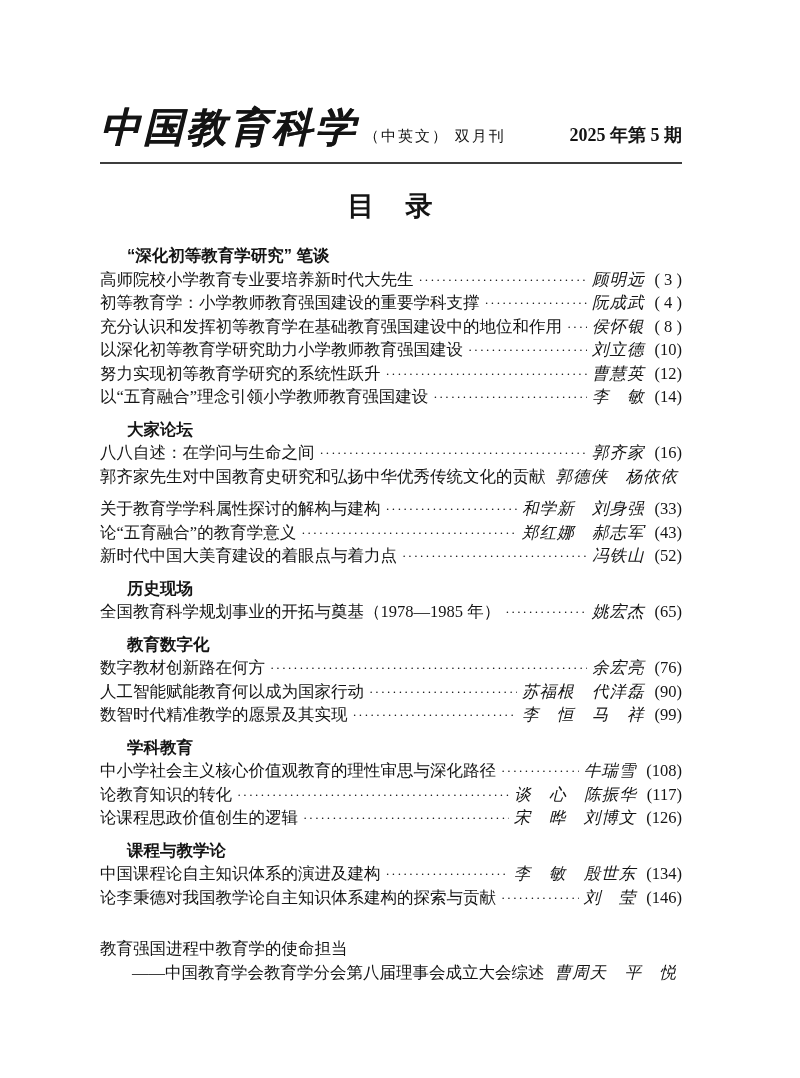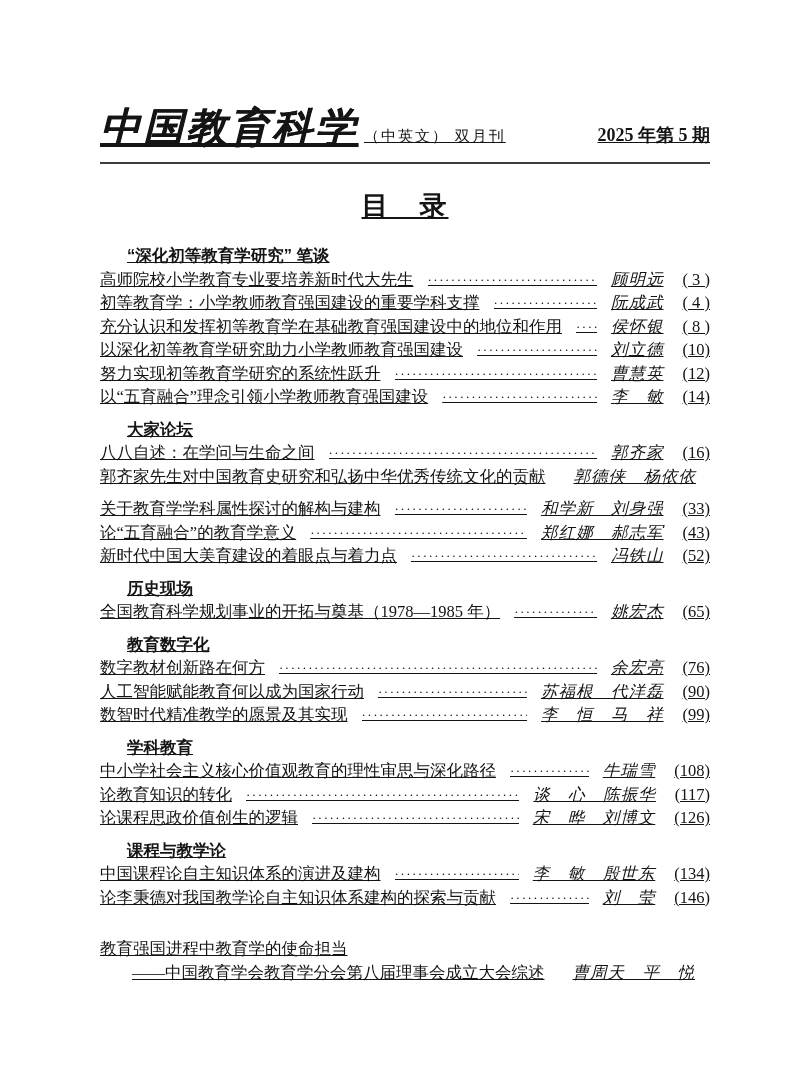--- a/index.html
+++ b/index.html
@@ -2,25 +2,24 @@
 <html><head>
 <meta charset="utf-8">
 <style>
   html, body { margin: 0; padding: 0; background: #ffffff; }
   .page {
     position: relative;
     width: 800px;
     height: 1078px;
     box-sizing: border-box;
     background: #ffffff;
-    padding: 100px 90px 0 100px;
+    padding: 100px 118px 0 100px;
     font-family: "Liberation Serif", "DejaVu Serif", serif;
     color: #141414;
     overflow: hidden;
-    text-decoration: underline;
   }
   
   .masthead { display: flex; align-items: baseline; }
   .brand {
     font-family: "DejaVu Serif", "Liberation Serif", serif;
     font-size: 40px;
     font-weight: bold;
     font-style: italic;
     letter-spacing: 3px;
     text-shadow: 0.6px 0 0 #141414;
@@ -63,21 +62,20 @@
     padding-left: 27px;
     line-height: 23.5px;
     white-space: nowrap;
   }
   .entry {
     display: flex;
     align-items: baseline;
     line-height: 23.5px;
     white-space: nowrap;
     overflow: hidden;
-    gap: 9px;
   }
   .entry.indent { padding-left: 32px; }
   .t { flex: 0 0 auto; }
   .leader {
     flex: 1 1 0;
     min-width: 0;
     overflow: hidden;
     white-space: nowrap;
     align-self: center;
     font-size: 13px;

